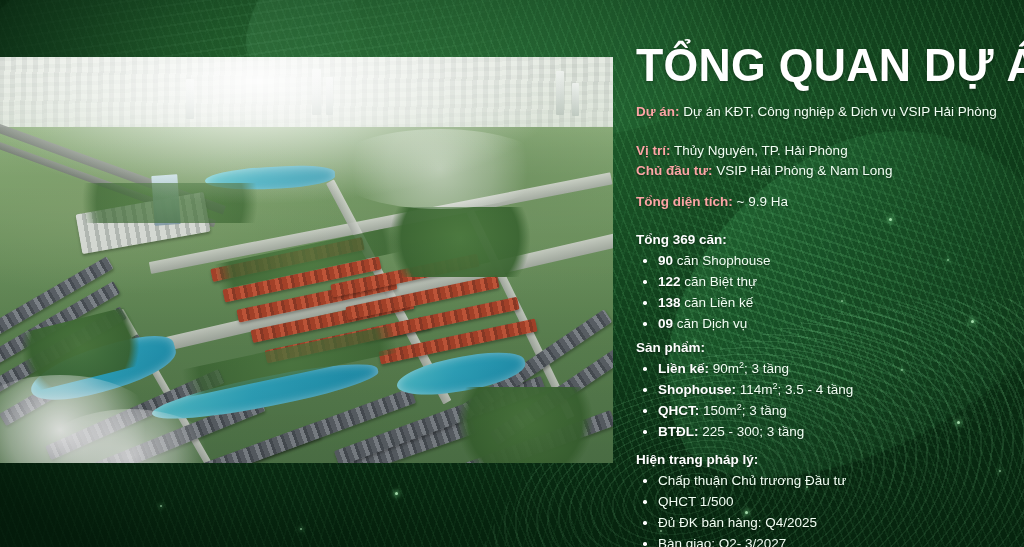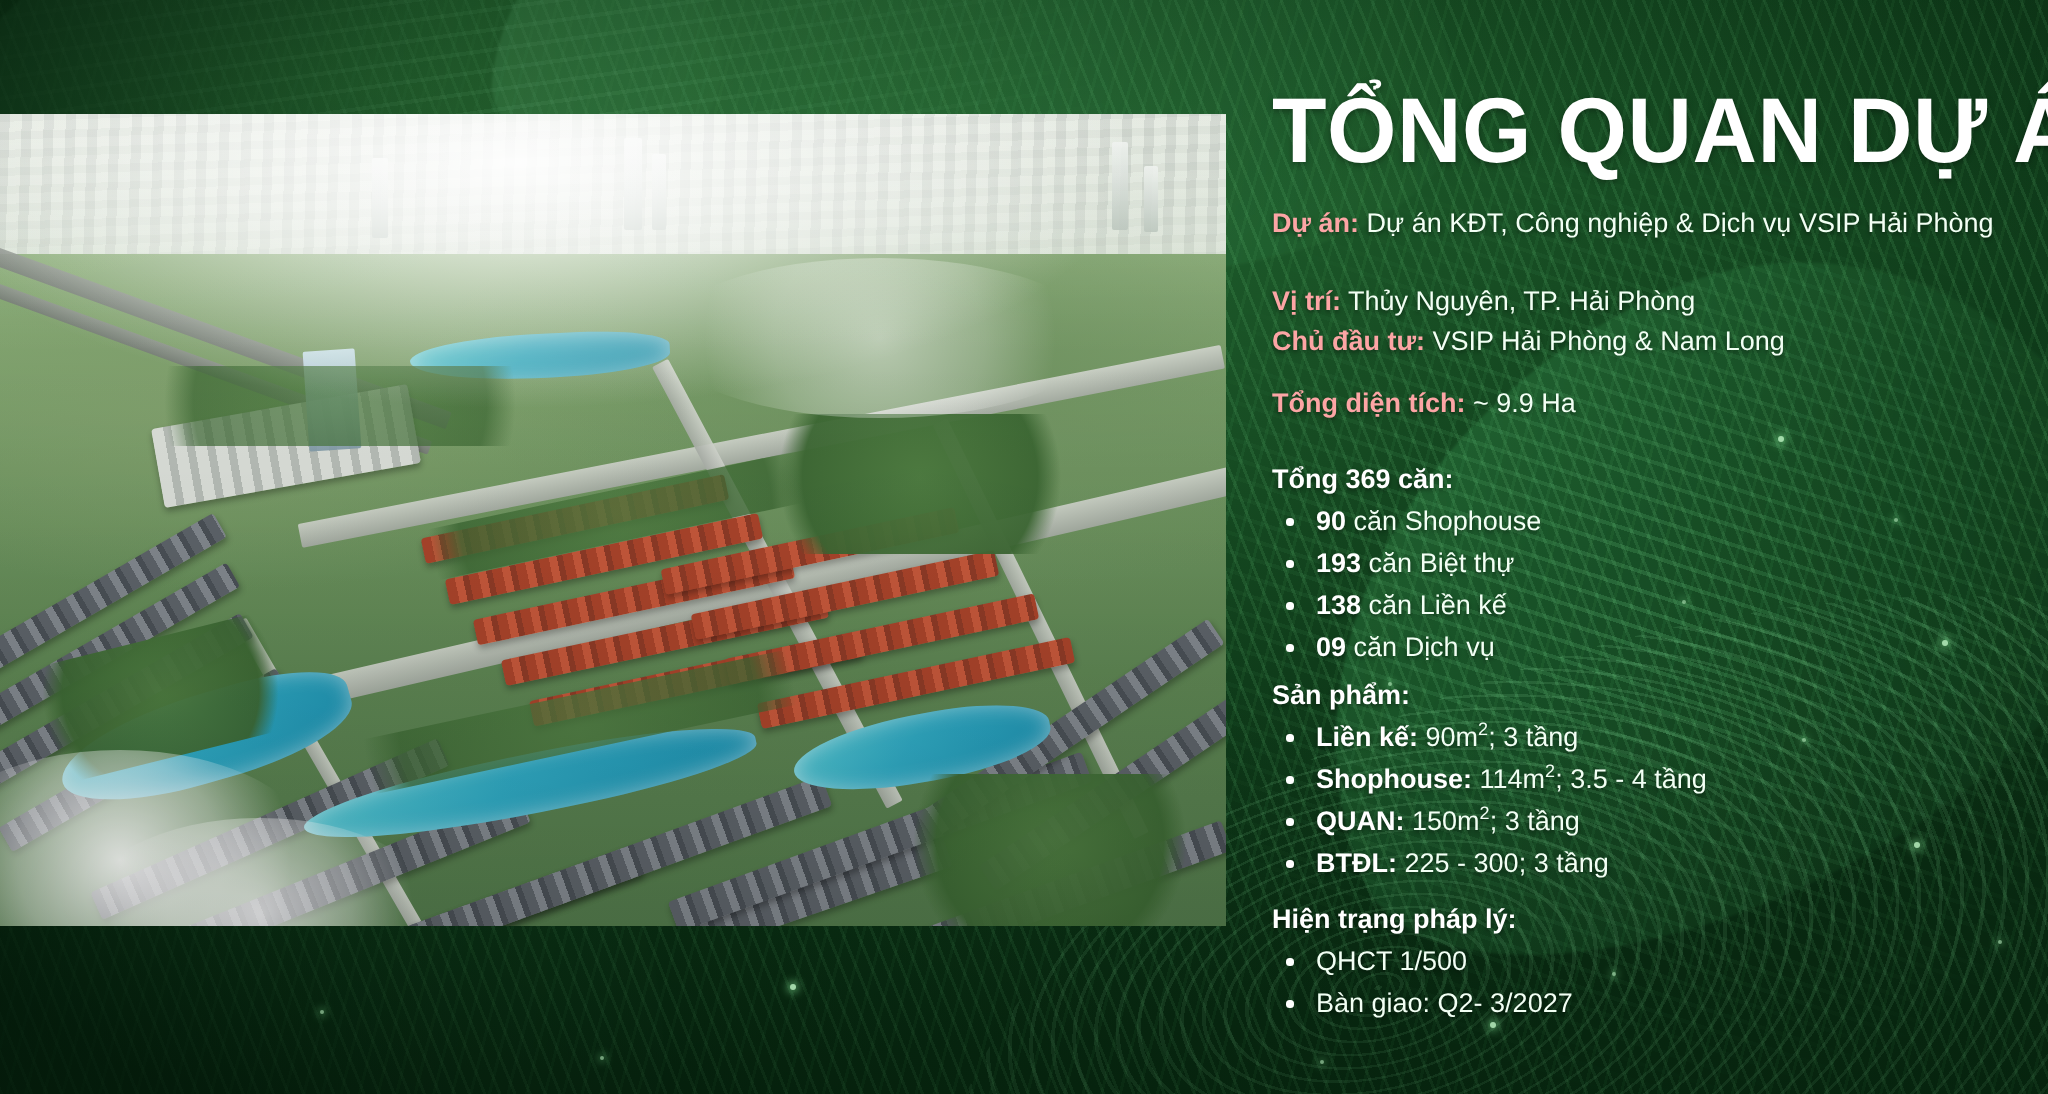--- a/index.html
+++ b/index.html
@@ -281,21 +281,21 @@
     </div>
 
     <div class="blk" style="top:230px;">
       <div class="hd">Tổng 369 căn:</div>
       <ul class="bul">
         <li>
           <b>90</b>
           <span>căn Shophouse</span>
         </li>
         <li>
-          <b>193</b>
+          <b>122</b>
           <span>căn Biệt thự</span>
         </li>
         <li>
           <b>138</b>
           <span>căn Liền kế</span>
         </li>
         <li>
           <b>09</b>
           <span>căn Dịch vụ</span>
         </li>
@@ -307,32 +307,34 @@
       <ul class="bul">
         <li>
           <b>Liền kế:</b>
           <span>90m</span><sup>2</sup><span>; 3 tầng</span>
         </li>
         <li>
           <b>Shophouse:</b>
           <span>114m</span><sup>2</sup><span>; 3.5 - 4 tầng</span>
         </li>
         <li>
-          <b>QUAN:</b>
+          <b>QHCT:</b>
           <span>150m</span><sup>2</sup><span>; 3 tầng</span>
         </li>
         <li>
           <b>BTĐL:</b>
           <span>225 - 300</span><sup></sup><span>; 3 tầng</span>
         </li>
       </ul>
     </div>
 
     <div class="blk" style="top:450px;">
       <div class="hd">Hiện trạng pháp lý:</div>
       <ul class="bul">
+        <li>Chấp thuận Chủ trương Đầu tư</li>
         <li>QHCT 1/500</li>
+        <li>Đủ ĐK bán hàng: Q4/2025</li>
         <li>Bàn giao: Q2- 3/2027</li>
       </ul>
     </div>
 
   </div>
 </div>
 
 </body></html>

